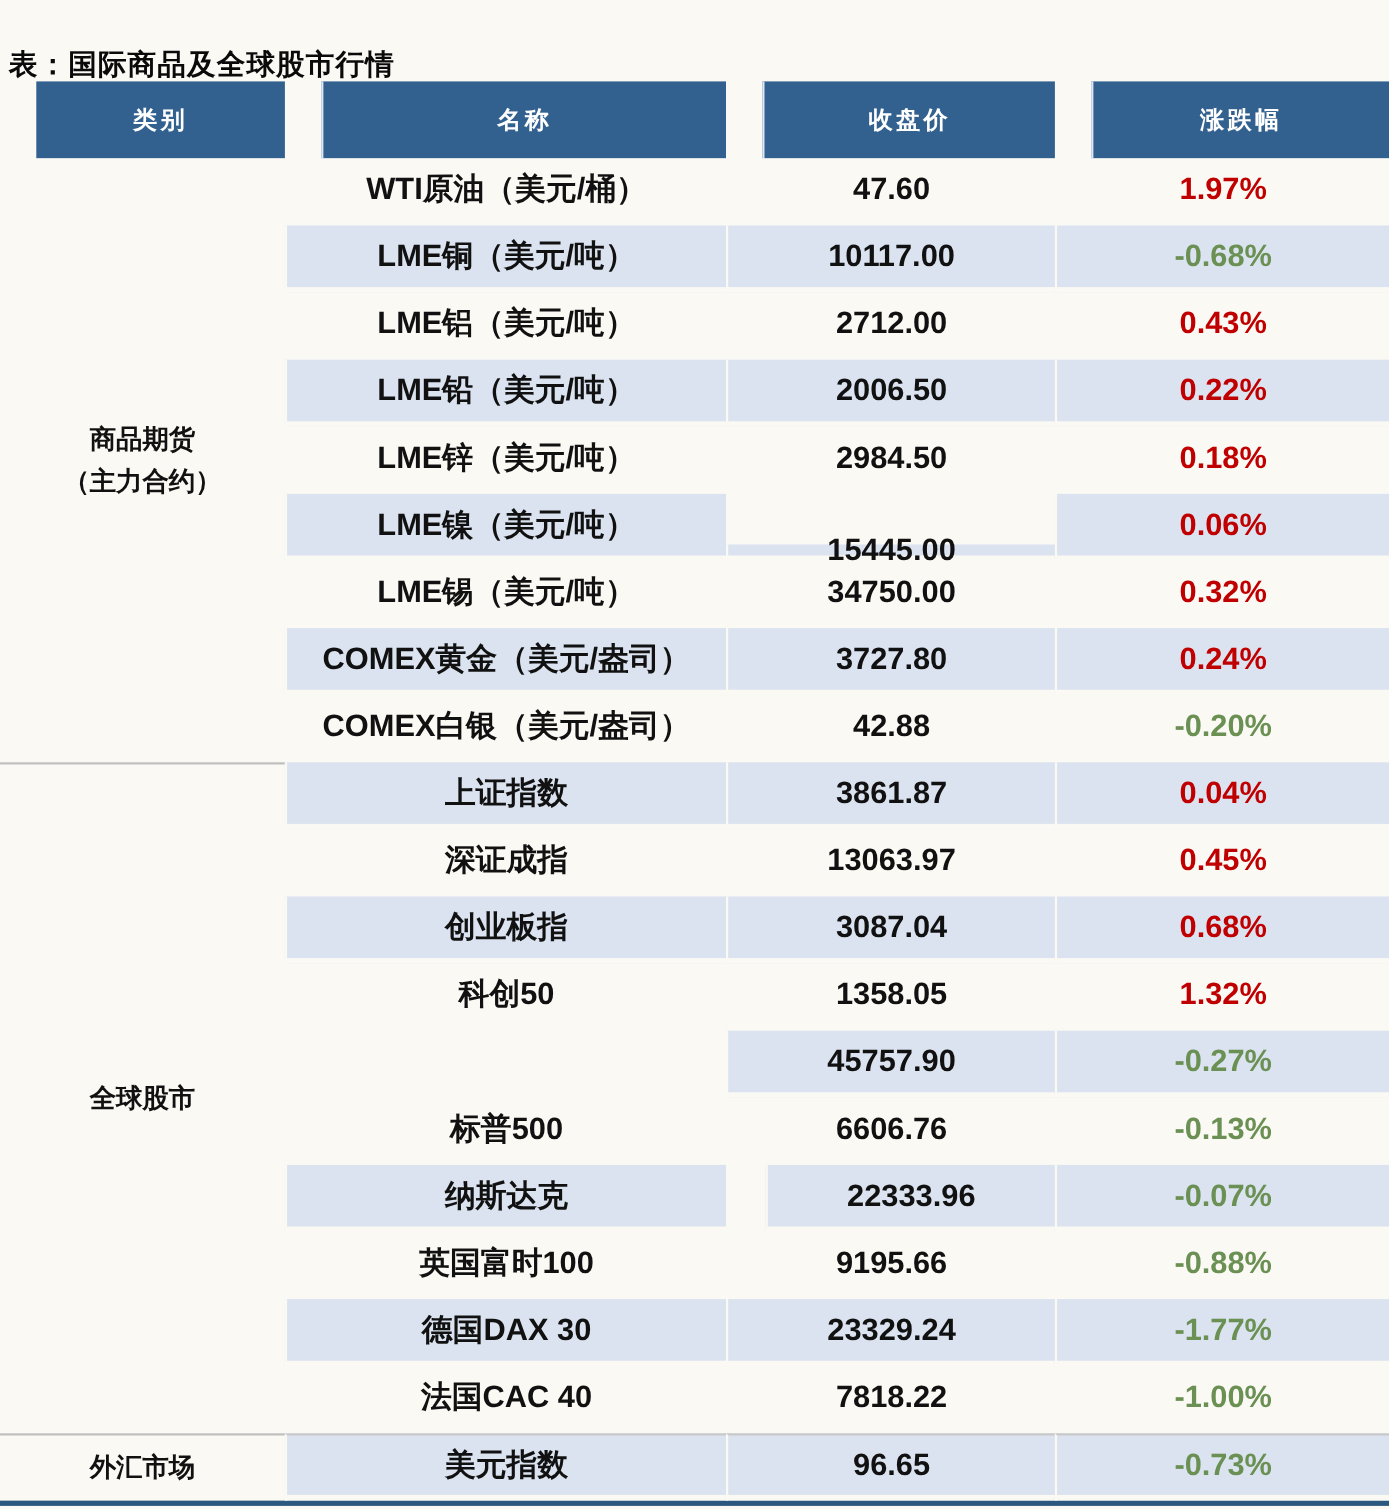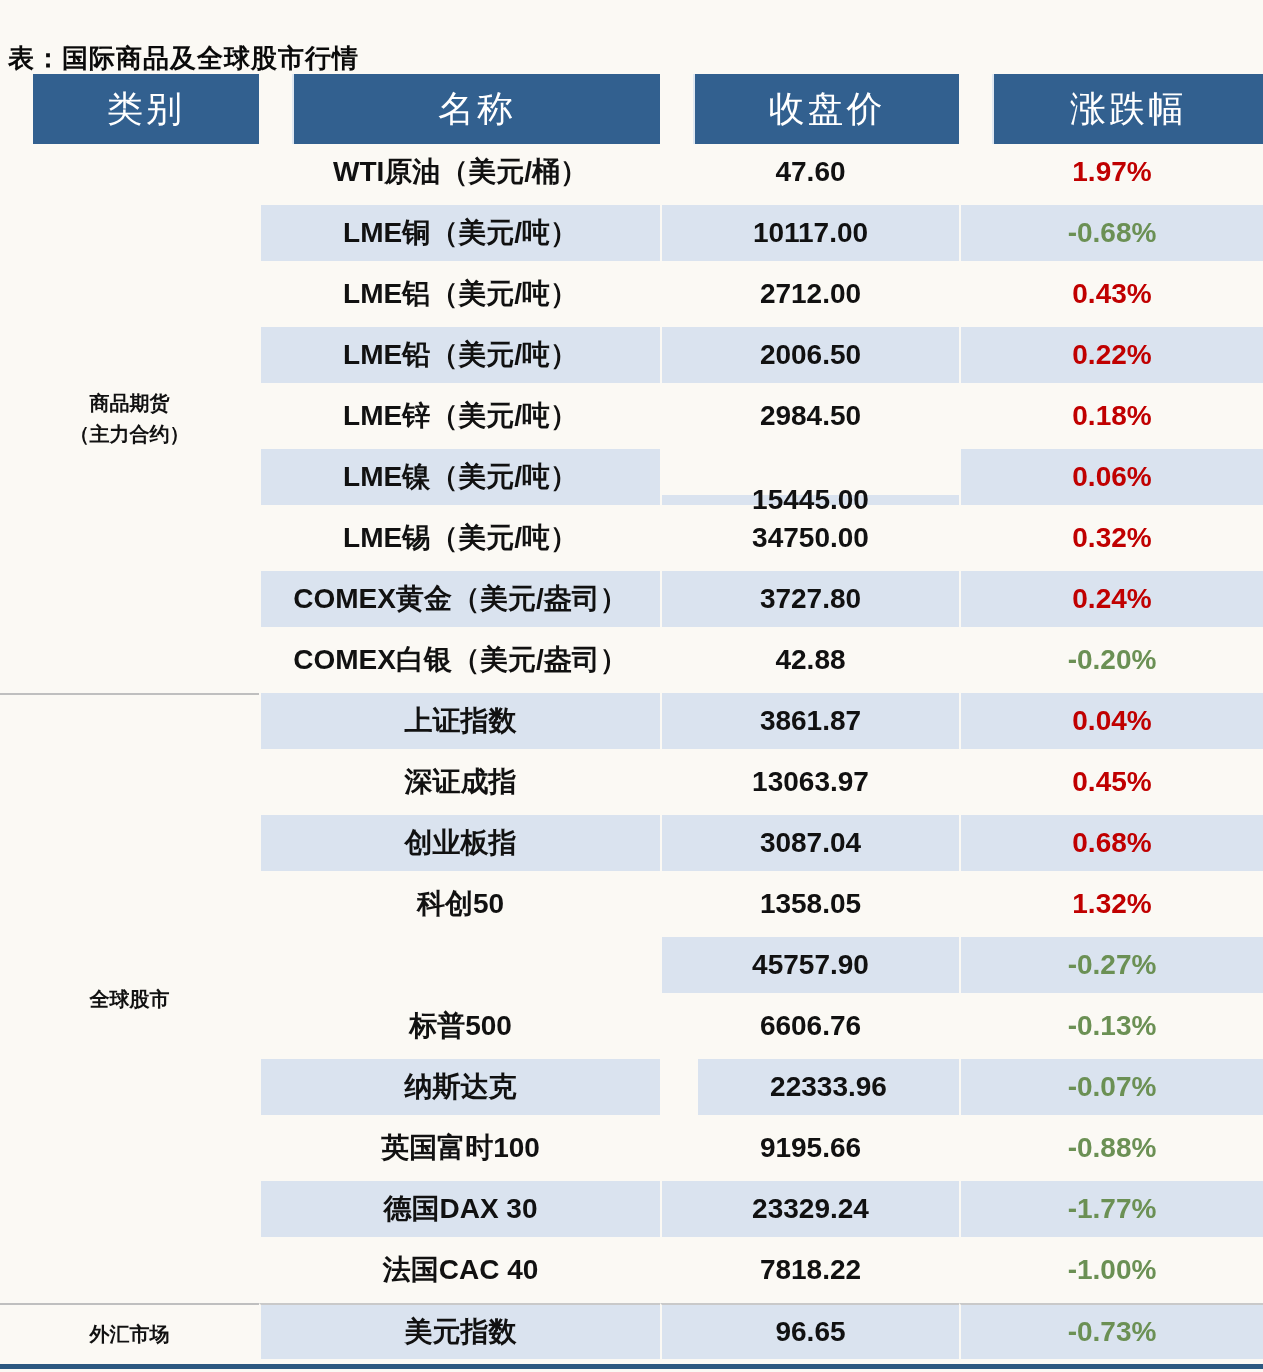--- a/index.html
+++ b/index.html
@@ -31,22 +31,22 @@
     width:1263px;
     display:grid;
     grid-template-columns:259px 401px 299px 304px;
     grid-template-rows:70px repeat(20,61px);
     border-bottom:5px solid var(--bottom);
   }
   .th{
     background:var(--header-bg);
     color:#fff;
     font-family:"Liberation Serif","DejaVu Serif",serif;
-    font-size:36px;
-    font-weight:400;
+    font-size:22px;
+    font-weight:700;
     letter-spacing:3px;
     display:flex;
     align-items:center;
     justify-content:center;
     margin-left:33px;
   }
   .th + .th{border-left:2px solid #dfe8f2;}
   .cell{
     display:flex;
     align-items:center;
@@ -60,21 +60,21 @@
   .cell.even{background:var(--paper);}
   .cell.odd{background:var(--row-alt);}
   .cell.up{color:var(--up);}
   .cell.down{color:var(--down);}
   .cat{
     background:var(--paper);
     display:flex;
     align-items:center;
     justify-content:center;
     text-align:center;
-    font-size:20px;
+    font-size:24px;
     font-weight:700;
     white-space:pre-line;
     line-height:1.55;
   }
   .cat.sect-1{border-top:2px solid var(--divider);}
   .cat.sect-2{border-top:2px solid var(--divider);}
   .last-row{border-top:2px solid #c9c9c9;}
   .source-note{
     height:39px;
     padding:6px 0 0 0;

